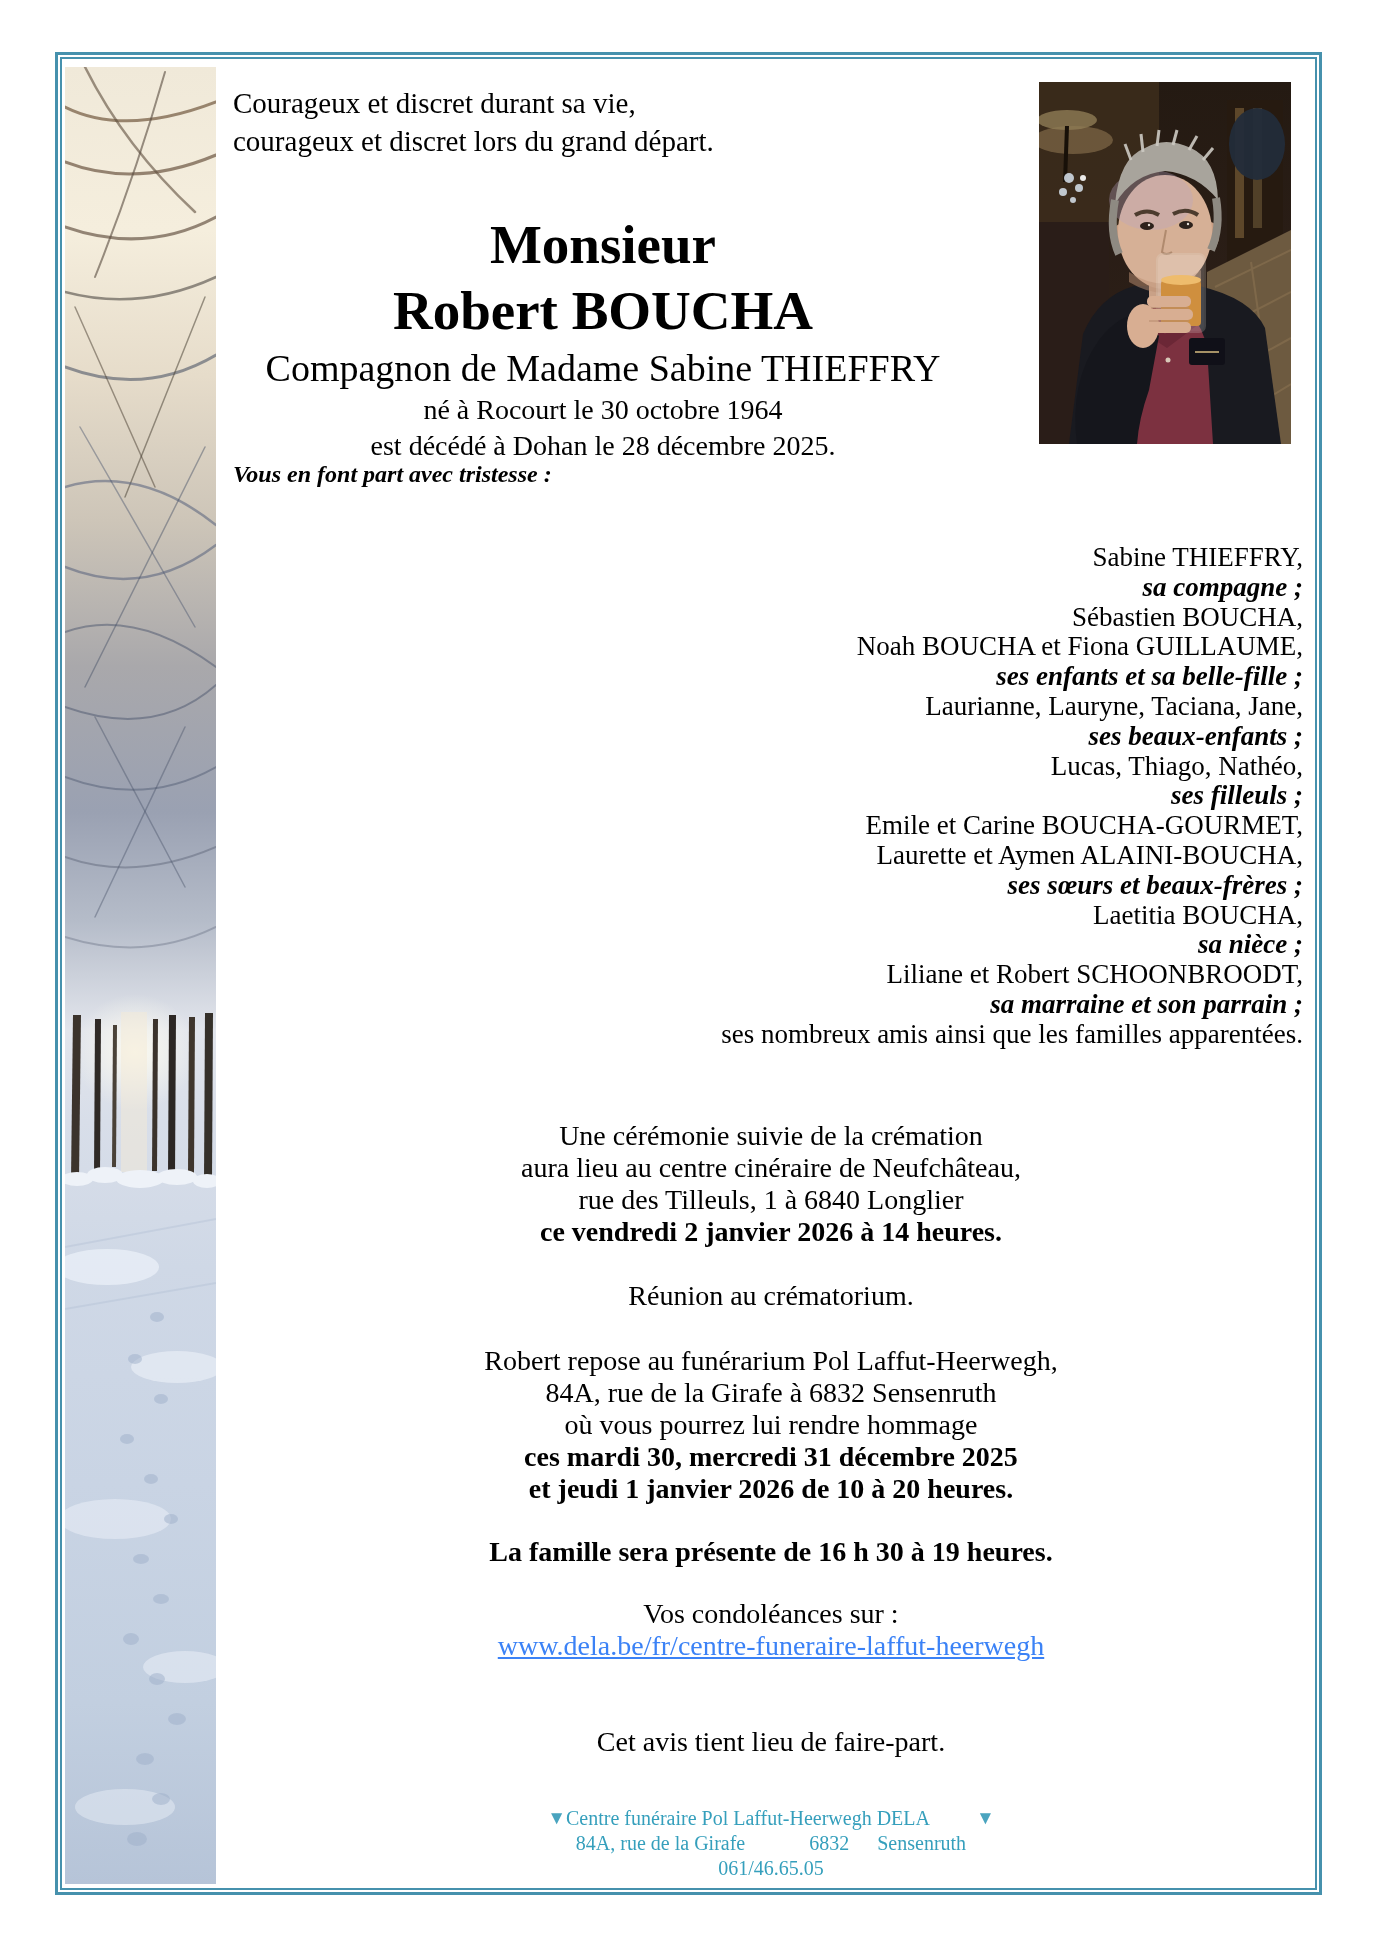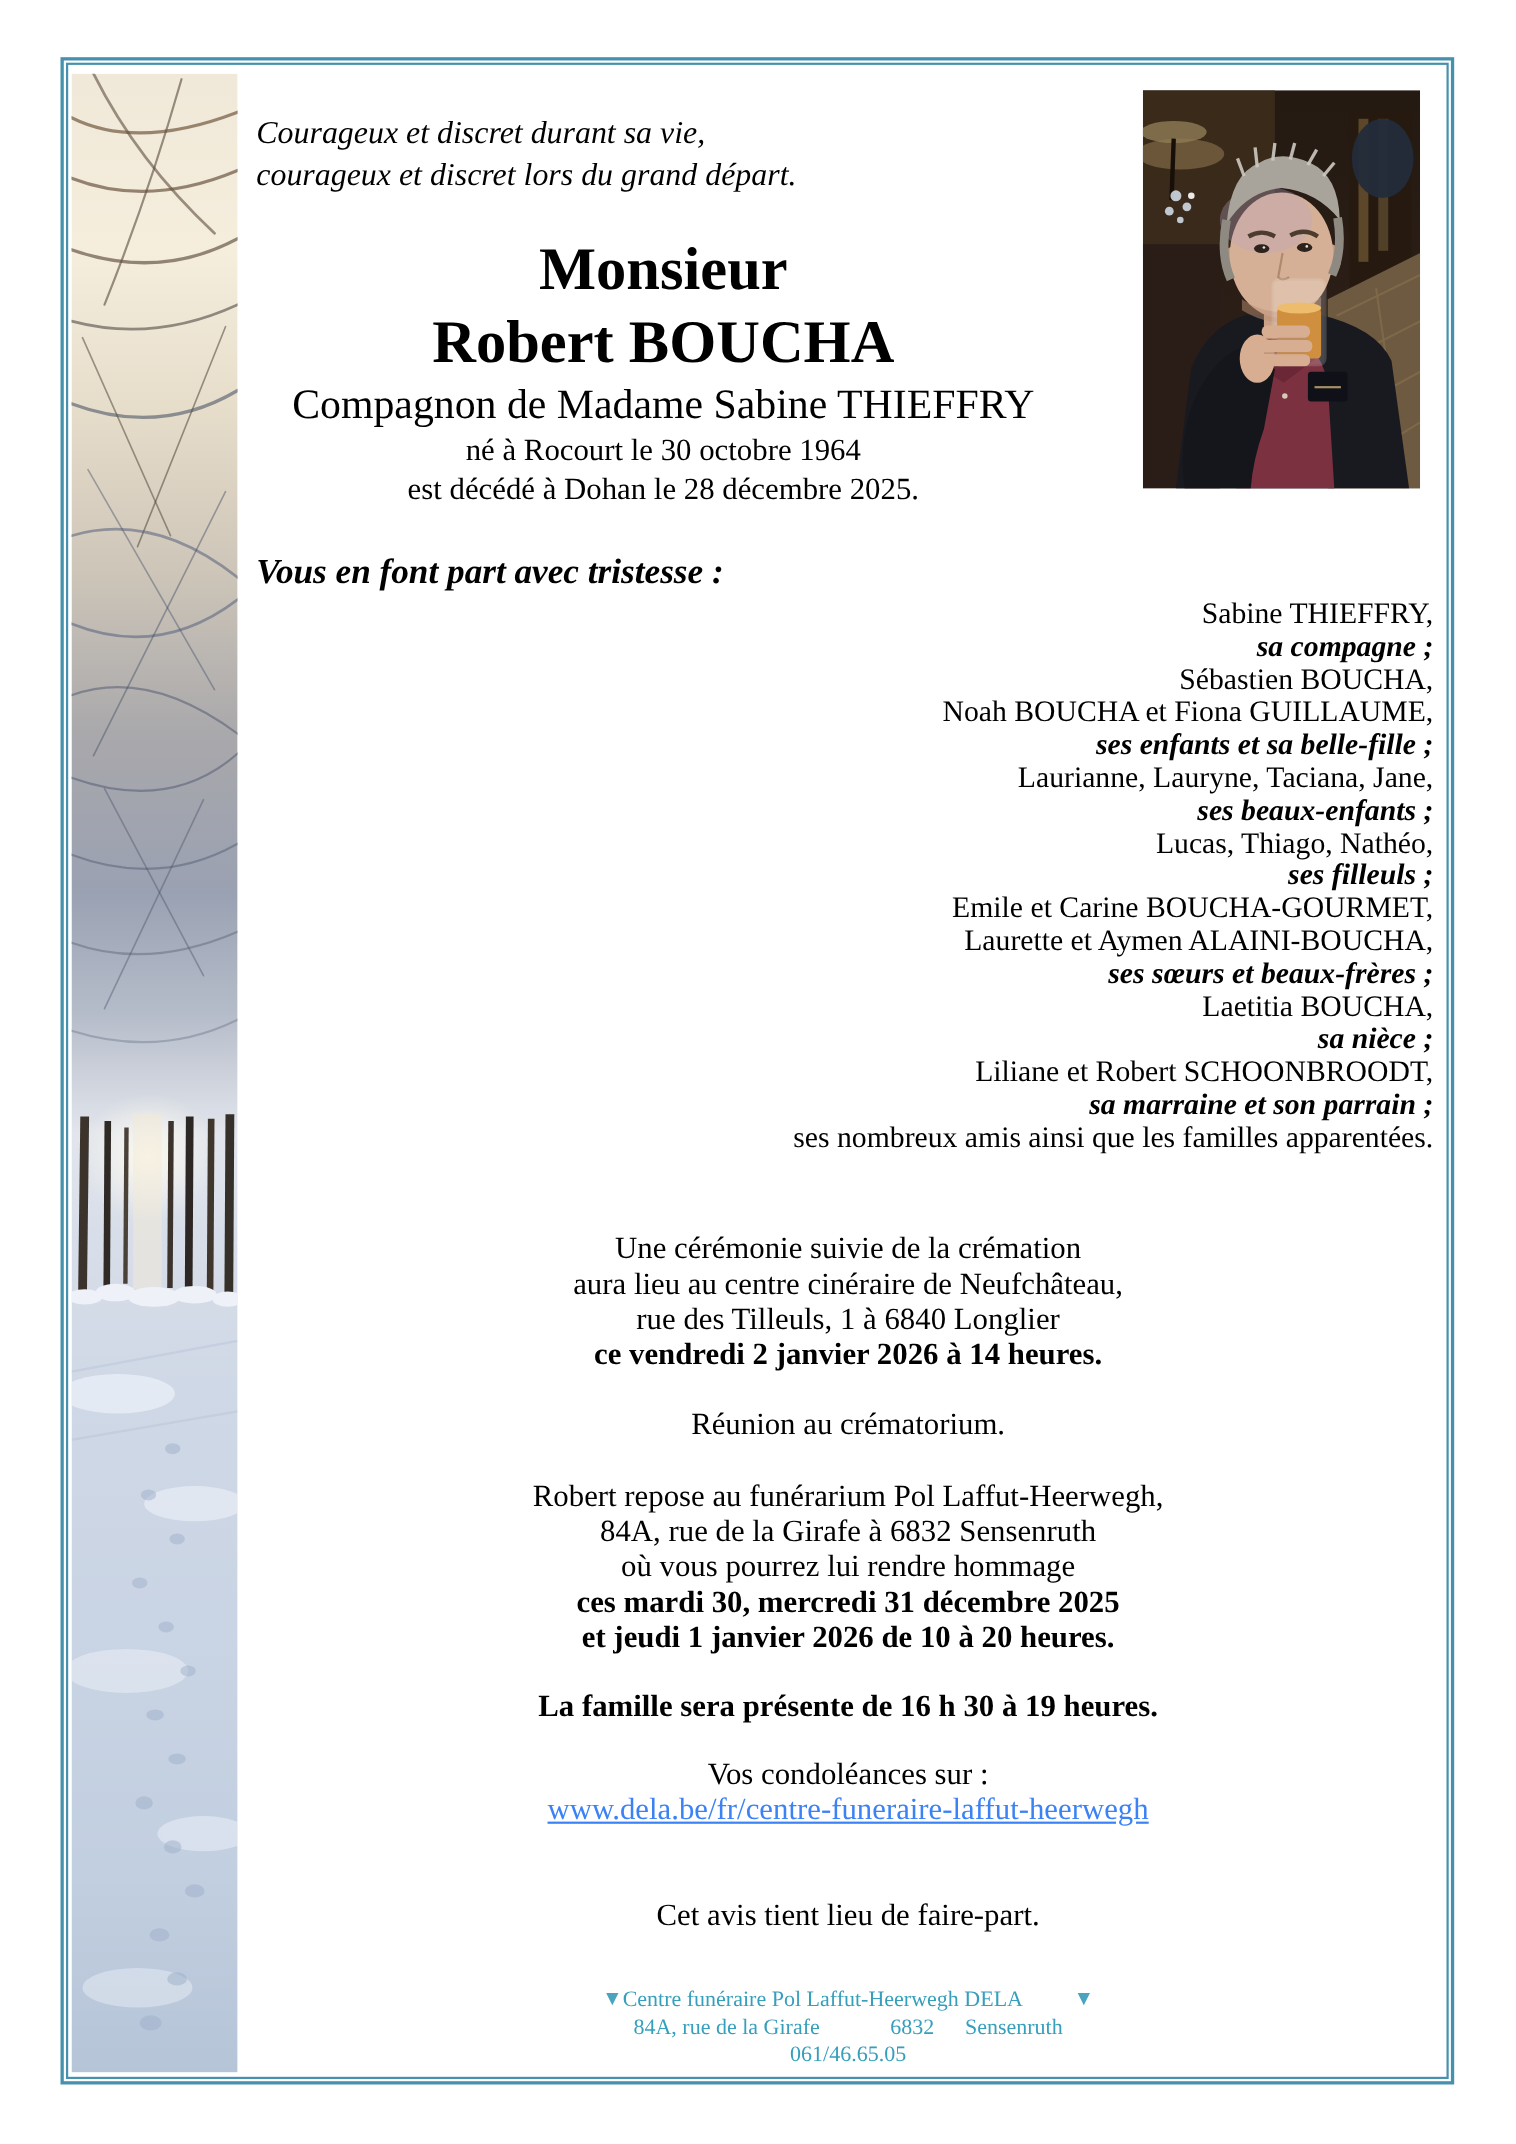--- a/index.html
+++ b/index.html
@@ -11,29 +11,29 @@
   .frame-outer{ position:absolute; left:55px; top:52px; width:1267px; height:1843px;
                 border:3px solid #4691ad; }
   .frame-inner{ position:absolute; left:60px; top:57px; width:1257px; height:1833px;
                 border:2px solid #4691ad; }
 
   .winter-strip{ position:absolute; left:65px; top:67px; width:151px; height:1817px; }
   .portrait{ position:absolute; left:1039px; top:82px; width:252px; height:362px; }
 
   .abs{ position:absolute; }
 
-  .quote{ left:233px; top:84px; font-style:italic; font-size:29px; line-height:38px;margin-top:18px; }
+  .quote{ left:233px; top:84px; font-size:29px; line-height:38px; }
 
   .header-block{ left:233px; top:212px; width:740px; text-align:center; }
   .h-title{ font-weight:bold; font-size:55px; line-height:66px; }
   .h-name{ font-weight:bold; font-size:55px; line-height:66px; }
   .h-relation{ font-size:38px; line-height:48px; }
   .h-birth,.h-death{ font-size:28px; line-height:36px; }
 
-  .intro{ left:233px; top:501px; font-weight:bold; font-style:italic; font-size:32px; }
+  .intro{ left:233px; top:461px; font-weight:bold; font-style:italic; font-size:24px; }
 
   .family{ left:233px; top:543px; width:1070px; font-size:27px; line-height:29.8px; }
   .family .nm{ text-align:right; }
   .family .lb{ text-align:right; font-weight:bold; font-style:italic; }
 
   .center-block{ left:233px; width:1076px; text-align:center; font-size:28px; line-height:32px; }
   .ceremony{ top:1120px; }
   .reunion{ top:1280px; }
   .repose{ top:1345px; }
   .presence{ top:1536px; font-weight:bold; }

